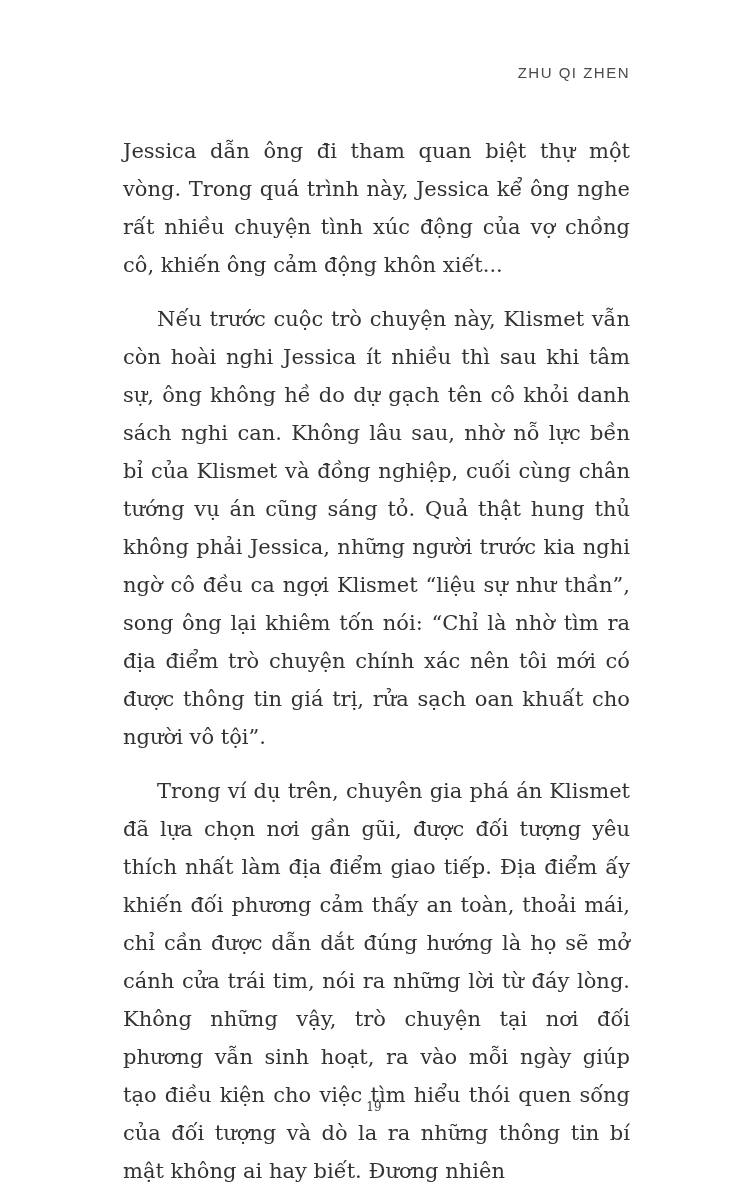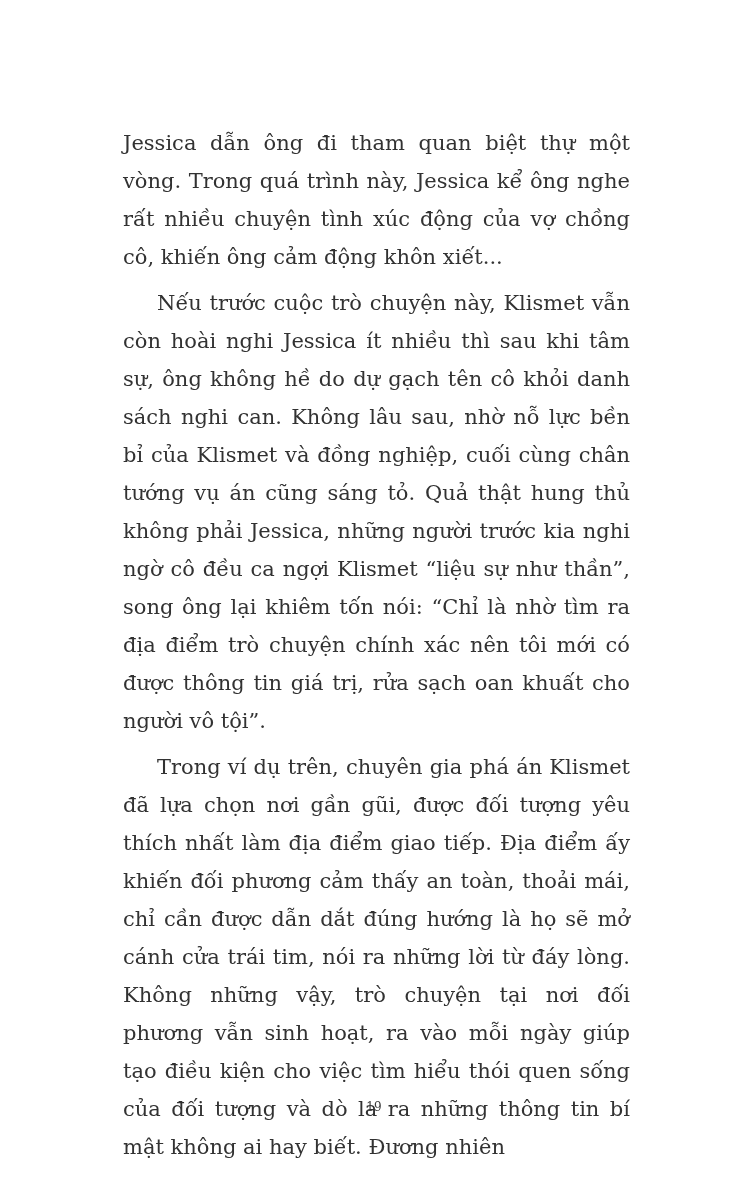--- a/index.html
+++ b/index.html
@@ -33,21 +33,21 @@
     letter-spacing: 1.5px;
     color: #4a4a4a;
   }
   .content {
     position: absolute;
     top: 116px;
     left: 123px;
     right: 118px;
   }
   .para {
-    margin: 8px 0 7px 0;
+    margin: 16px 0 7px 0;
     font-size: 21px;
     line-height: 38px;
     text-align: justify;
   }
   .para.indent {
     text-indent: 34px;
   }
   .footer {
     position: absolute;
     left: 0;
@@ -56,20 +56,23 @@
     text-align: center;
     font-size: 12px;
     color: #3c3c3c;
   }
 </style>
 </head>
 <body>
 
 <div class="page">
 
+  <div class="running-header">
+    <span>ZHU QI ZHEN</span>
+  </div>
 
   <div class="content">
     <p class="para">Jessica dẫn ông đi tham quan biệt thự một vòng. Trong quá trình này, Jessica kể ông nghe rất nhiều chuyện tình xúc động của vợ chồng cô, khiến ông cảm động khôn xiết...</p>
     <p class="para indent">Nếu trước cuộc trò chuyện này, Klismet vẫn còn hoài nghi Jessica ít nhiều thì sau khi tâm sự, ông không hề do dự gạch tên cô khỏi danh sách nghi can. Không lâu sau, nhờ nỗ lực bền bỉ của Klismet và đồng nghiệp, cuối cùng chân tướng vụ án cũng sáng tỏ. Quả thật hung thủ không phải Jessica, những người trước kia nghi ngờ cô đều ca ngợi Klismet “liệu sự như thần”, song ông lại khiêm tốn nói: “Chỉ là nhờ tìm ra địa điểm trò chuyện chính xác nên tôi mới có được thông tin giá trị, rửa sạch oan khuất cho người vô tội”.</p>
     <p class="para indent">Trong ví dụ trên, chuyên gia phá án Klismet đã lựa chọn nơi gần gũi, được đối tượng yêu thích nhất làm địa điểm giao tiếp. Địa điểm ấy khiến đối phương cảm thấy an toàn, thoải mái, chỉ cần được dẫn dắt đúng hướng là họ sẽ mở cánh cửa trái tim, nói ra những lời từ đáy lòng. Không những vậy, trò chuyện tại nơi đối phương vẫn sinh hoạt, ra vào mỗi ngày giúp tạo điều kiện cho việc tìm hiểu thói quen sống của đối tượng và dò la ra những thông tin bí mật không ai hay biết. Đương nhiên</p>
   </div>
 
   <div class="footer">
     <span>19</span>
   </div>

